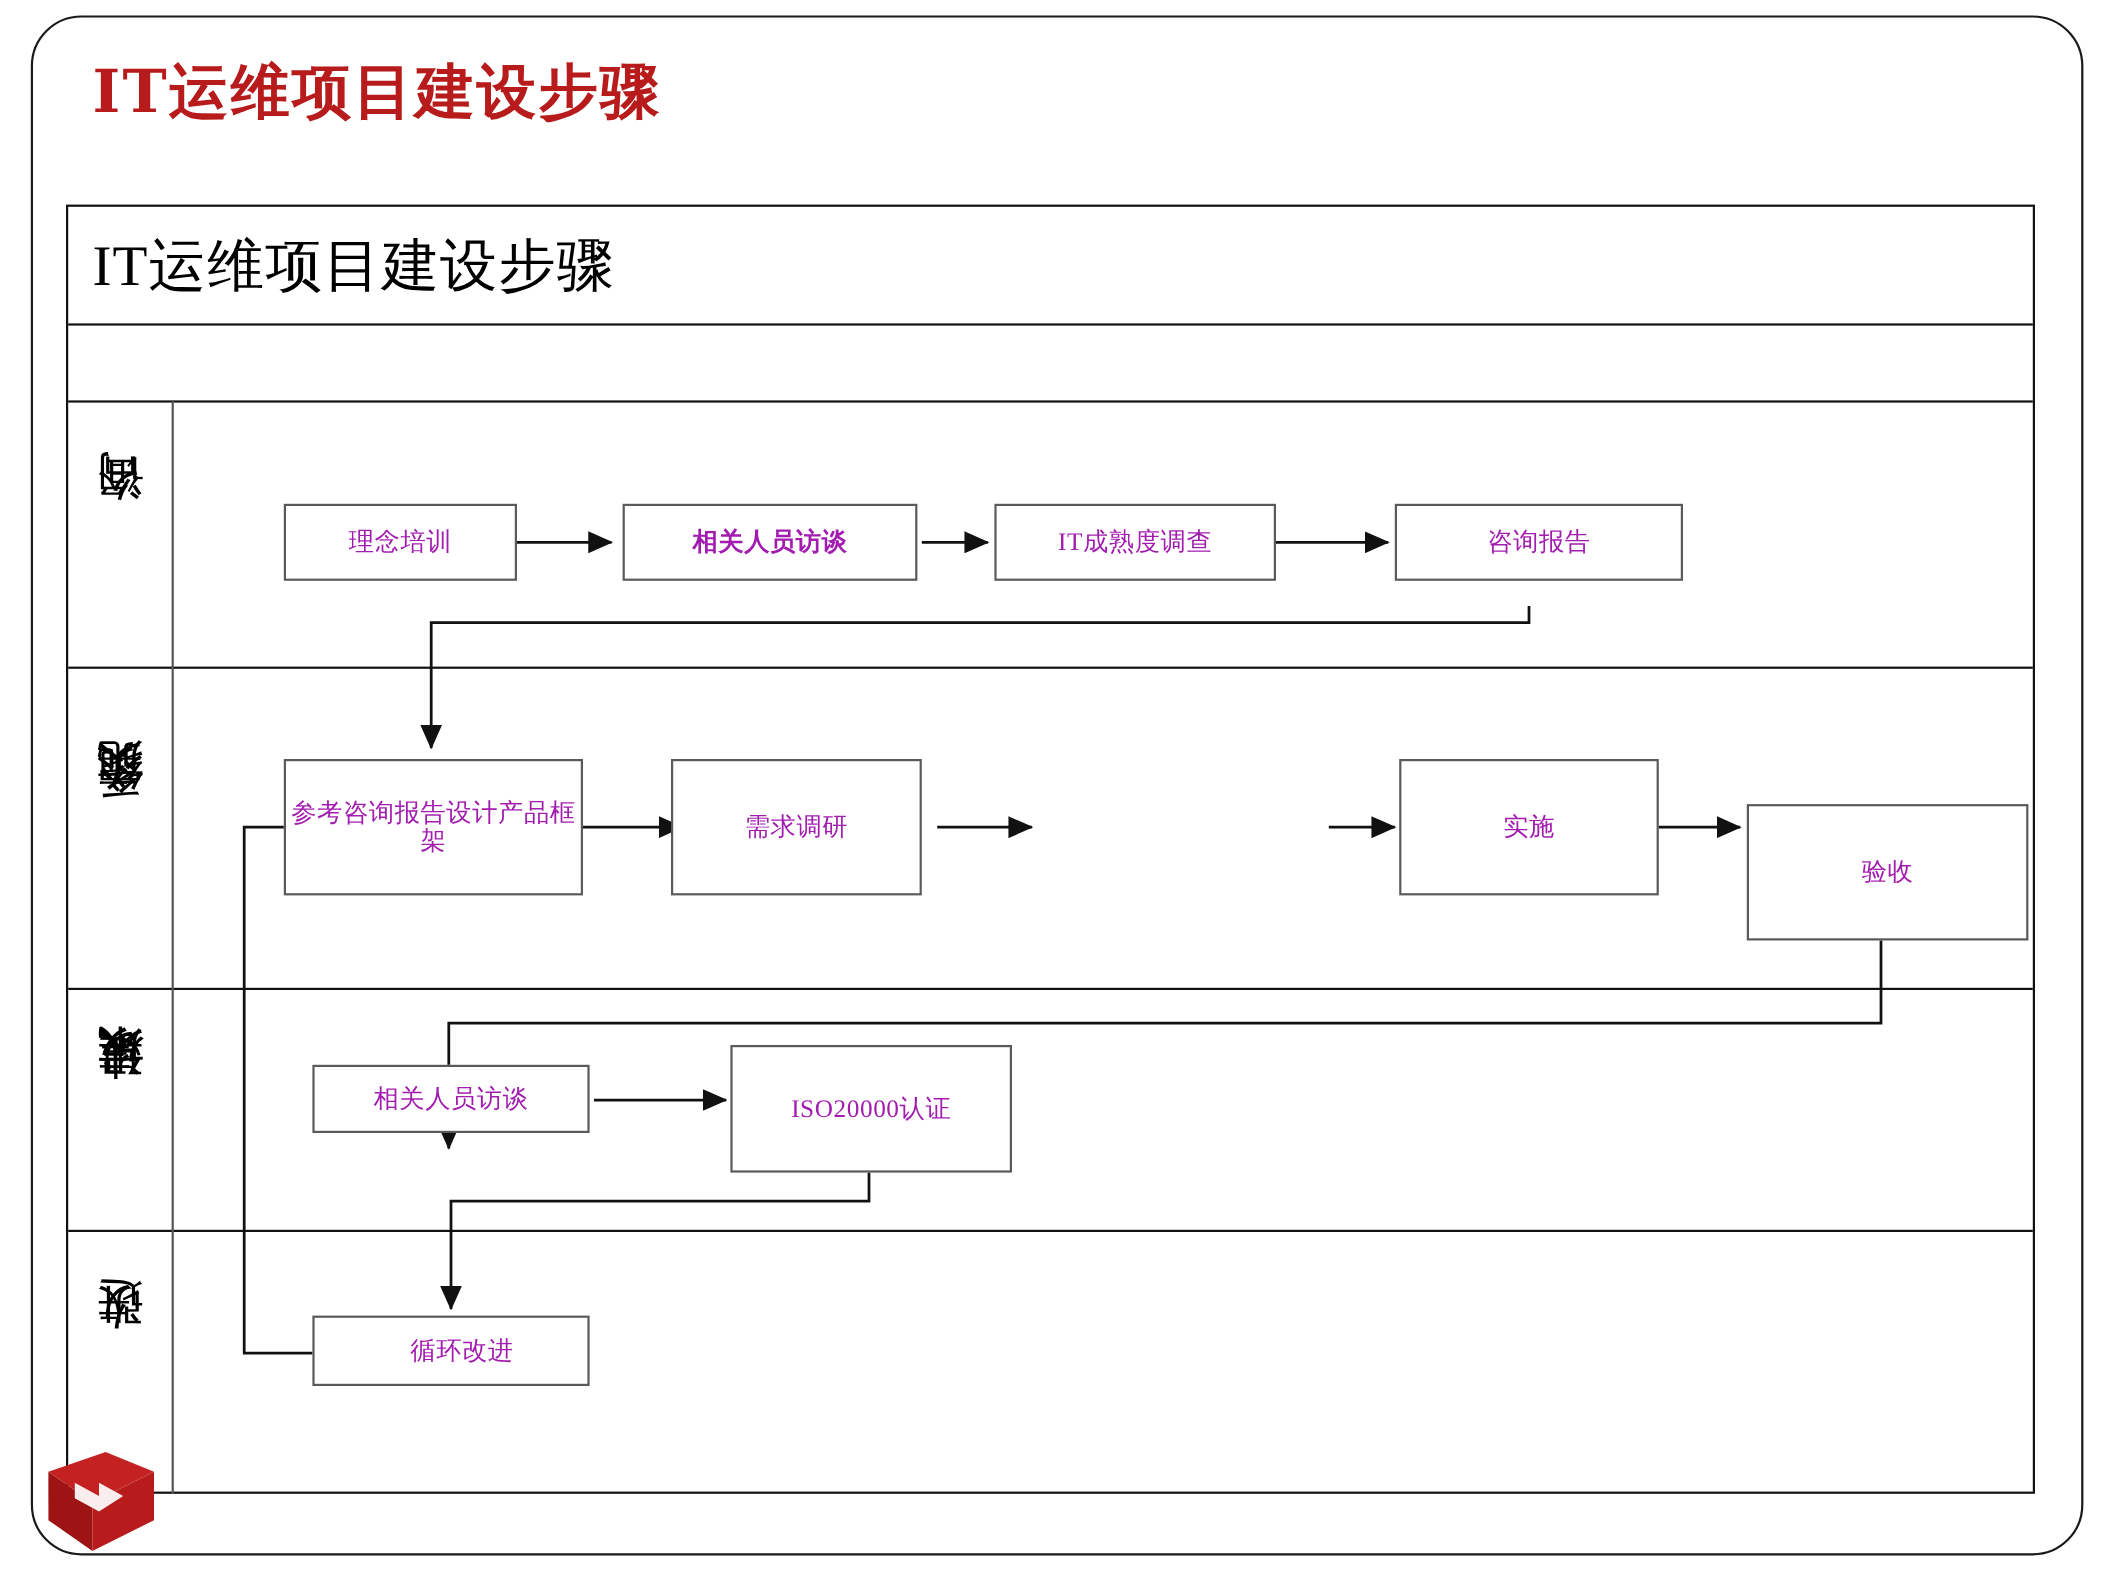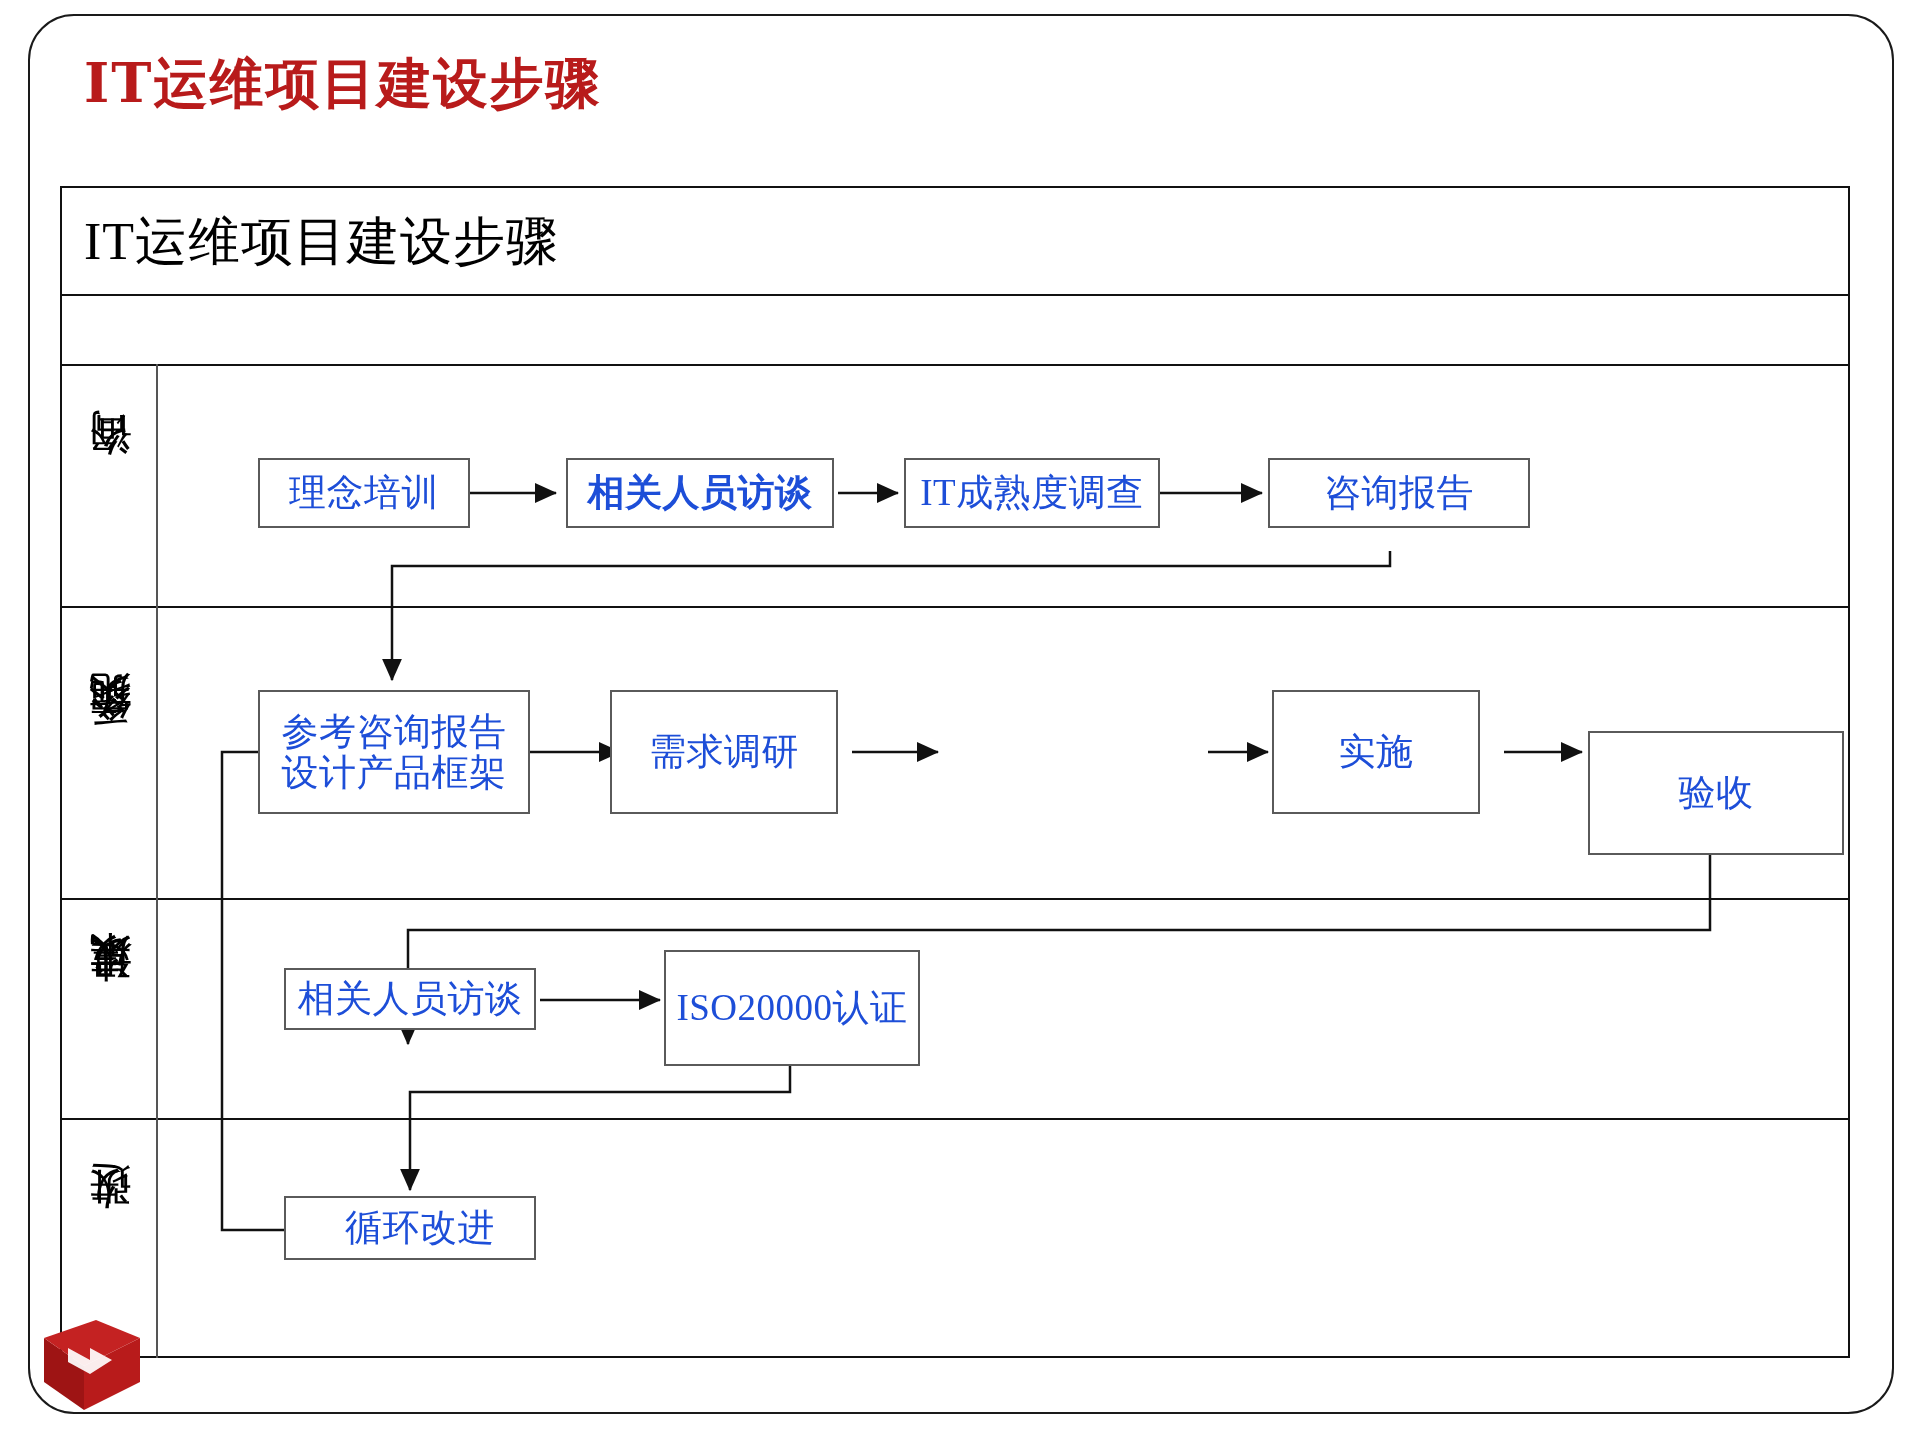--- a/index.html
+++ b/index.html
@@ -118,23 +118,23 @@
   .fbox {
     position: absolute;
     box-sizing: border-box;
     border: 2px solid #5a5a5a;
     background: #ffffff;
     display: flex;
     align-items: center;
     justify-content: center;
     text-align: center;
     font-family: "Liberation Serif", "DejaVu Serif", serif;
-    font-size: 37px;
+    font-size: 23px;
     line-height: 1.12;
-    color: #1d4ed8;
+    color: #a21caf;
     padding: 2px 4px;
     letter-spacing: 0.5px;
   }
 
   
   #connectors {
     position: absolute;
     left: 0;
     top: 0;
     width: 1920px;
@@ -217,21 +217,21 @@
     </g>
   </svg>
 
   <div class="fbox" style="left:258px; top:458px; width:212px; height:70px;">理念培训</div>
   <div class="fbox" style="left:566px; top:458px; width:268px; height:70px;font-weight:bold;">相关人员访谈</div>
   <div class="fbox" style="left:904px; top:458px; width:256px; height:70px;font-family:Liberation Serif, serif;">IT成熟度调查</div>
   <div class="fbox" style="left:1268px; top:458px; width:262px; height:70px;">咨询报告</div>
 
   <div class="fbox" style="left:258px; top:690px; width:272px; height:124px;">参考咨询报告设计产品框架</div>
   <div class="fbox" style="left:610px; top:690px; width:228px; height:124px;">需求调研</div>
-  <div class="fbox" style="left:1272px; top:690px; width:208px; height:124px;">实施</div>
+  <div class="fbox" style="left:1272px; top:690px; width:236px; height:124px;">实施</div>
   <div class="fbox" style="left:1588px; top:731px; width:256px; height:124px;">验收</div>
 
   <div class="fbox" style="left:284px; top:968px; width:252px; height:62px;">相关人员访谈</div>
   <div class="fbox" style="left:664px; top:950px; width:256px; height:116px;">ISO20000认证</div>
 
   <div class="fbox" style="left:284px; top:1196px; width:252px; height:64px;padding-left:24px;">循环改进</div>
 
   <svg id="corner-logo" viewBox="0 0 108 104" xmlns="http://www.w3.org/2000/svg">
     <polygon points="6,20 6,64 46,92 46,48" fill="#9E1414"></polygon>
     <polygon points="102,20 102,64 46,92 46,48" fill="#B81B1B"></polygon>

